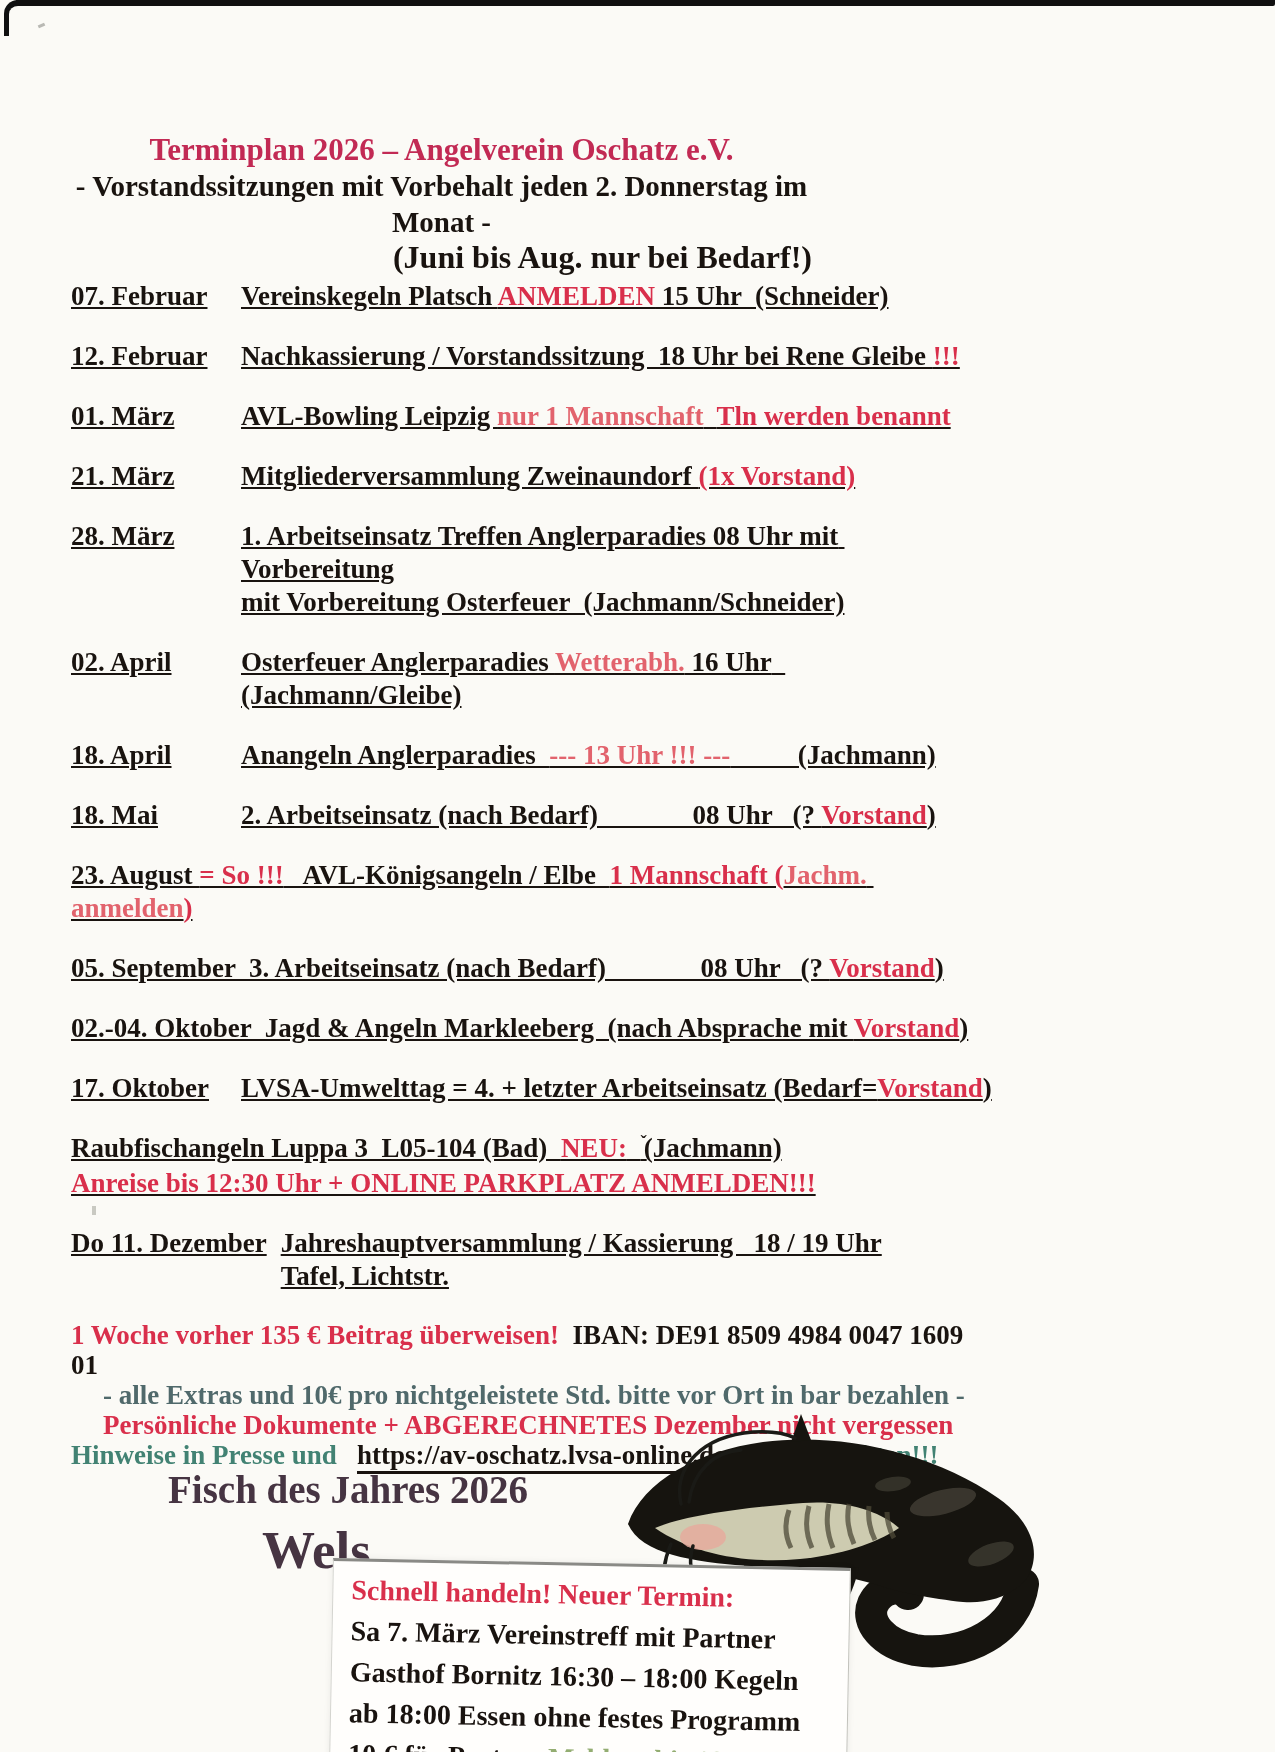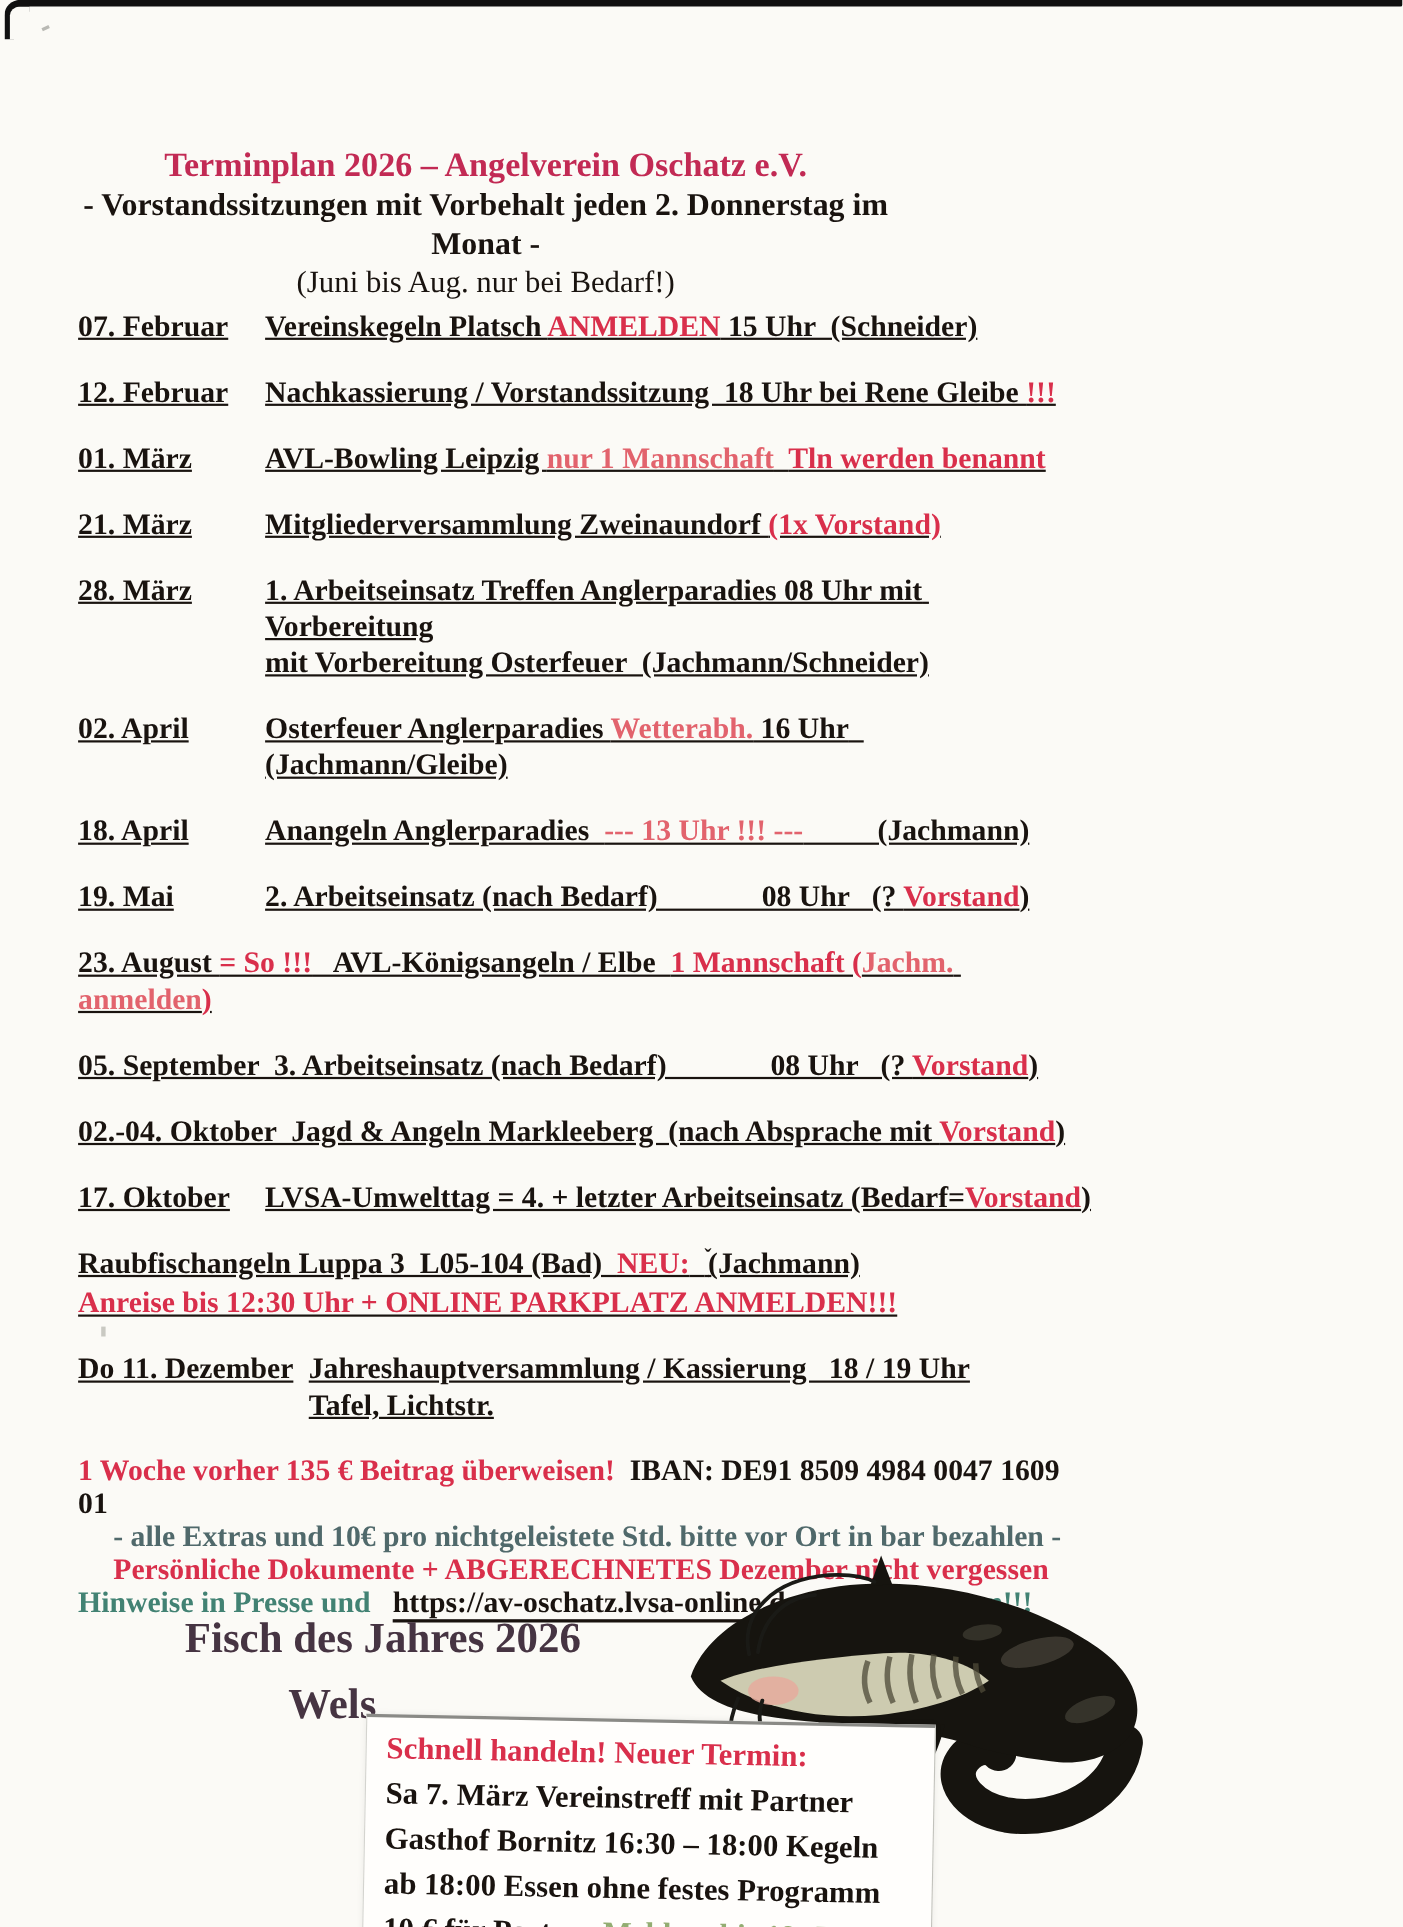--- a/index.html
+++ b/index.html
@@ -12,40 +12,40 @@
   
   .scan-top-line{position:absolute;top:0;left:16px;right:0;height:6px;background:#101010;border-radius:0 0 2px 2px;}
   .scan-top-hook{position:absolute;top:0;left:4px;width:18px;height:30px;border-left:5px solid #101010;border-top:6px solid #101010;border-top-left-radius:14px;}
   .scan-dot-a{position:absolute;left:38px;top:24px;width:7px;height:3px;background:#b9b9b4;transform:rotate(-25deg);}
   .scan-dot-b{position:absolute;left:92px;top:1206px;width:4px;height:9px;background:#c9c9c2;}
   
   .doc{position:absolute;left:0;top:12px;width:1047px;box-sizing:border-box;padding:120px 55px 0 71px;}
   .header{text-align:center;padding-right:180px;}
   .title{font-size:31px;line-height:36px;color:var(--c-crimson);}
   .subtitle{font-size:29px;line-height:36px;color:var(--c-ink);}
-  .subnote{font-size:28px;line-height:34px;font-weight:normal;color:var(--c-ink);}
+  .subnote{font-size:32px;line-height:34px;font-weight:bold;color:var(--c-ink);text-align:right;}
   .schedule{margin-top:6px;}
   .row{display:flex;font-size:27px;line-height:33px;margin-bottom:27px;text-decoration:underline;}
   .row .date{flex:0 0 auto;min-width:170px;white-space:pre;padding-right:14px;box-sizing:border-box;}
   .row .content{white-space:pre-wrap;}
   .footer-block{font-size:27px;line-height:30px;}
   .footer-line{white-space:pre-wrap;}
   .footer-line.indent{padding-left:32px;}
   
   .s-ink{color:var(--c-ink);}
   .s-red{color:var(--c-red);}
   .s-soft_red{color:var(--c-soft_red);}
   .s-green{color:var(--c-green);}
   .s-slate{color:var(--c-slate);text-align:right;}
   .s-light_green{color:var(--c-light_green);}
   .s-link{color:var(--c-ink);border-bottom:3px solid var(--c-ink);padding-bottom:1px;}
   .s-caron{color:var(--c-ink);position:relative;top:-0.5em;font-size:.7em;margin-right:-3px;}
   
   .fish-title{position:absolute;left:168px;top:1468px;font-size:39px;line-height:44px;color:var(--c-plum);}
-  .fish-name{position:absolute;left:262px;top:1528px;font-size:39px;line-height:44px;color:var(--c-plum);}
+  .fish-name{position:absolute;left:262px;top:1528px;font-size:53px;line-height:44px;color:var(--c-plum);}
   .fish-art{position:absolute;left:593px;top:1406px;width:492px;height:262px;}
   
   .note-box{
     position:absolute;left:333px;top:1558px;width:518px;height:215px;
     background:#fffefc;border-top:3px solid #8a8a86;border-left:1px solid #d4d4cf;border-right:1px solid #c2c2bc;
     transform:rotate(1.1deg);transform-origin:0 0;
     box-sizing:border-box;padding:8px 4px 0 18px;
     font-size:28px;line-height:41px;
     box-shadow:0 0 7px rgba(0,0,0,.07);
   }
@@ -89,21 +89,21 @@
       </div>
       <div class="row">
         <span class="date">02. April</span>
         <div class="content"><div><span class="s-ink">Osterfeuer Anglerparadies </span><span class="s-soft_red">Wetterabh.</span><span class="s-ink"> 16 Uhr  (Jachmann/Gleibe)</span></div></div>
       </div>
       <div class="row">
         <span class="date">18. April</span>
         <div class="content"><div><span class="s-ink">Anangeln Anglerparadies  </span><span class="s-soft_red">--- 13 Uhr !!! ---</span><span class="s-ink">          (Jachmann)</span></div></div>
       </div>
       <div class="row">
-        <span class="date">19. Mai</span>
+        <span class="date">18. Mai</span>
         <div class="content"><div><span class="s-ink">2. Arbeitseinsatz (nach Bedarf)              08 Uhr   (? </span><span class="s-red">Vorstand</span><span class="s-ink">)</span></div></div>
       </div>
       <div class="row">
         <div class="content"><div><span class="s-ink">23. August </span><span class="s-red">= So !!!</span><span class="s-ink">   AVL-Königsangeln / Elbe  </span><span class="s-red">1 Mannschaft (</span><span class="s-soft_red">Jachm. anmelden</span><span class="s-red">)</span></div></div>
       </div>
       <div class="row">
         <div class="content"><div><span class="s-ink">05. September  3. Arbeitseinsatz (nach Bedarf)              08 Uhr   (? </span><span class="s-red">Vorstand</span><span class="s-ink">)</span></div></div>
       </div>
       <div class="row">
         <div class="content"><div><span class="s-ink">02.-04. Oktober  Jagd &amp; Angeln Markleeberg  (nach Absprache mit </span><span class="s-red">Vorstand</span><span class="s-ink">)</span></div></div>

